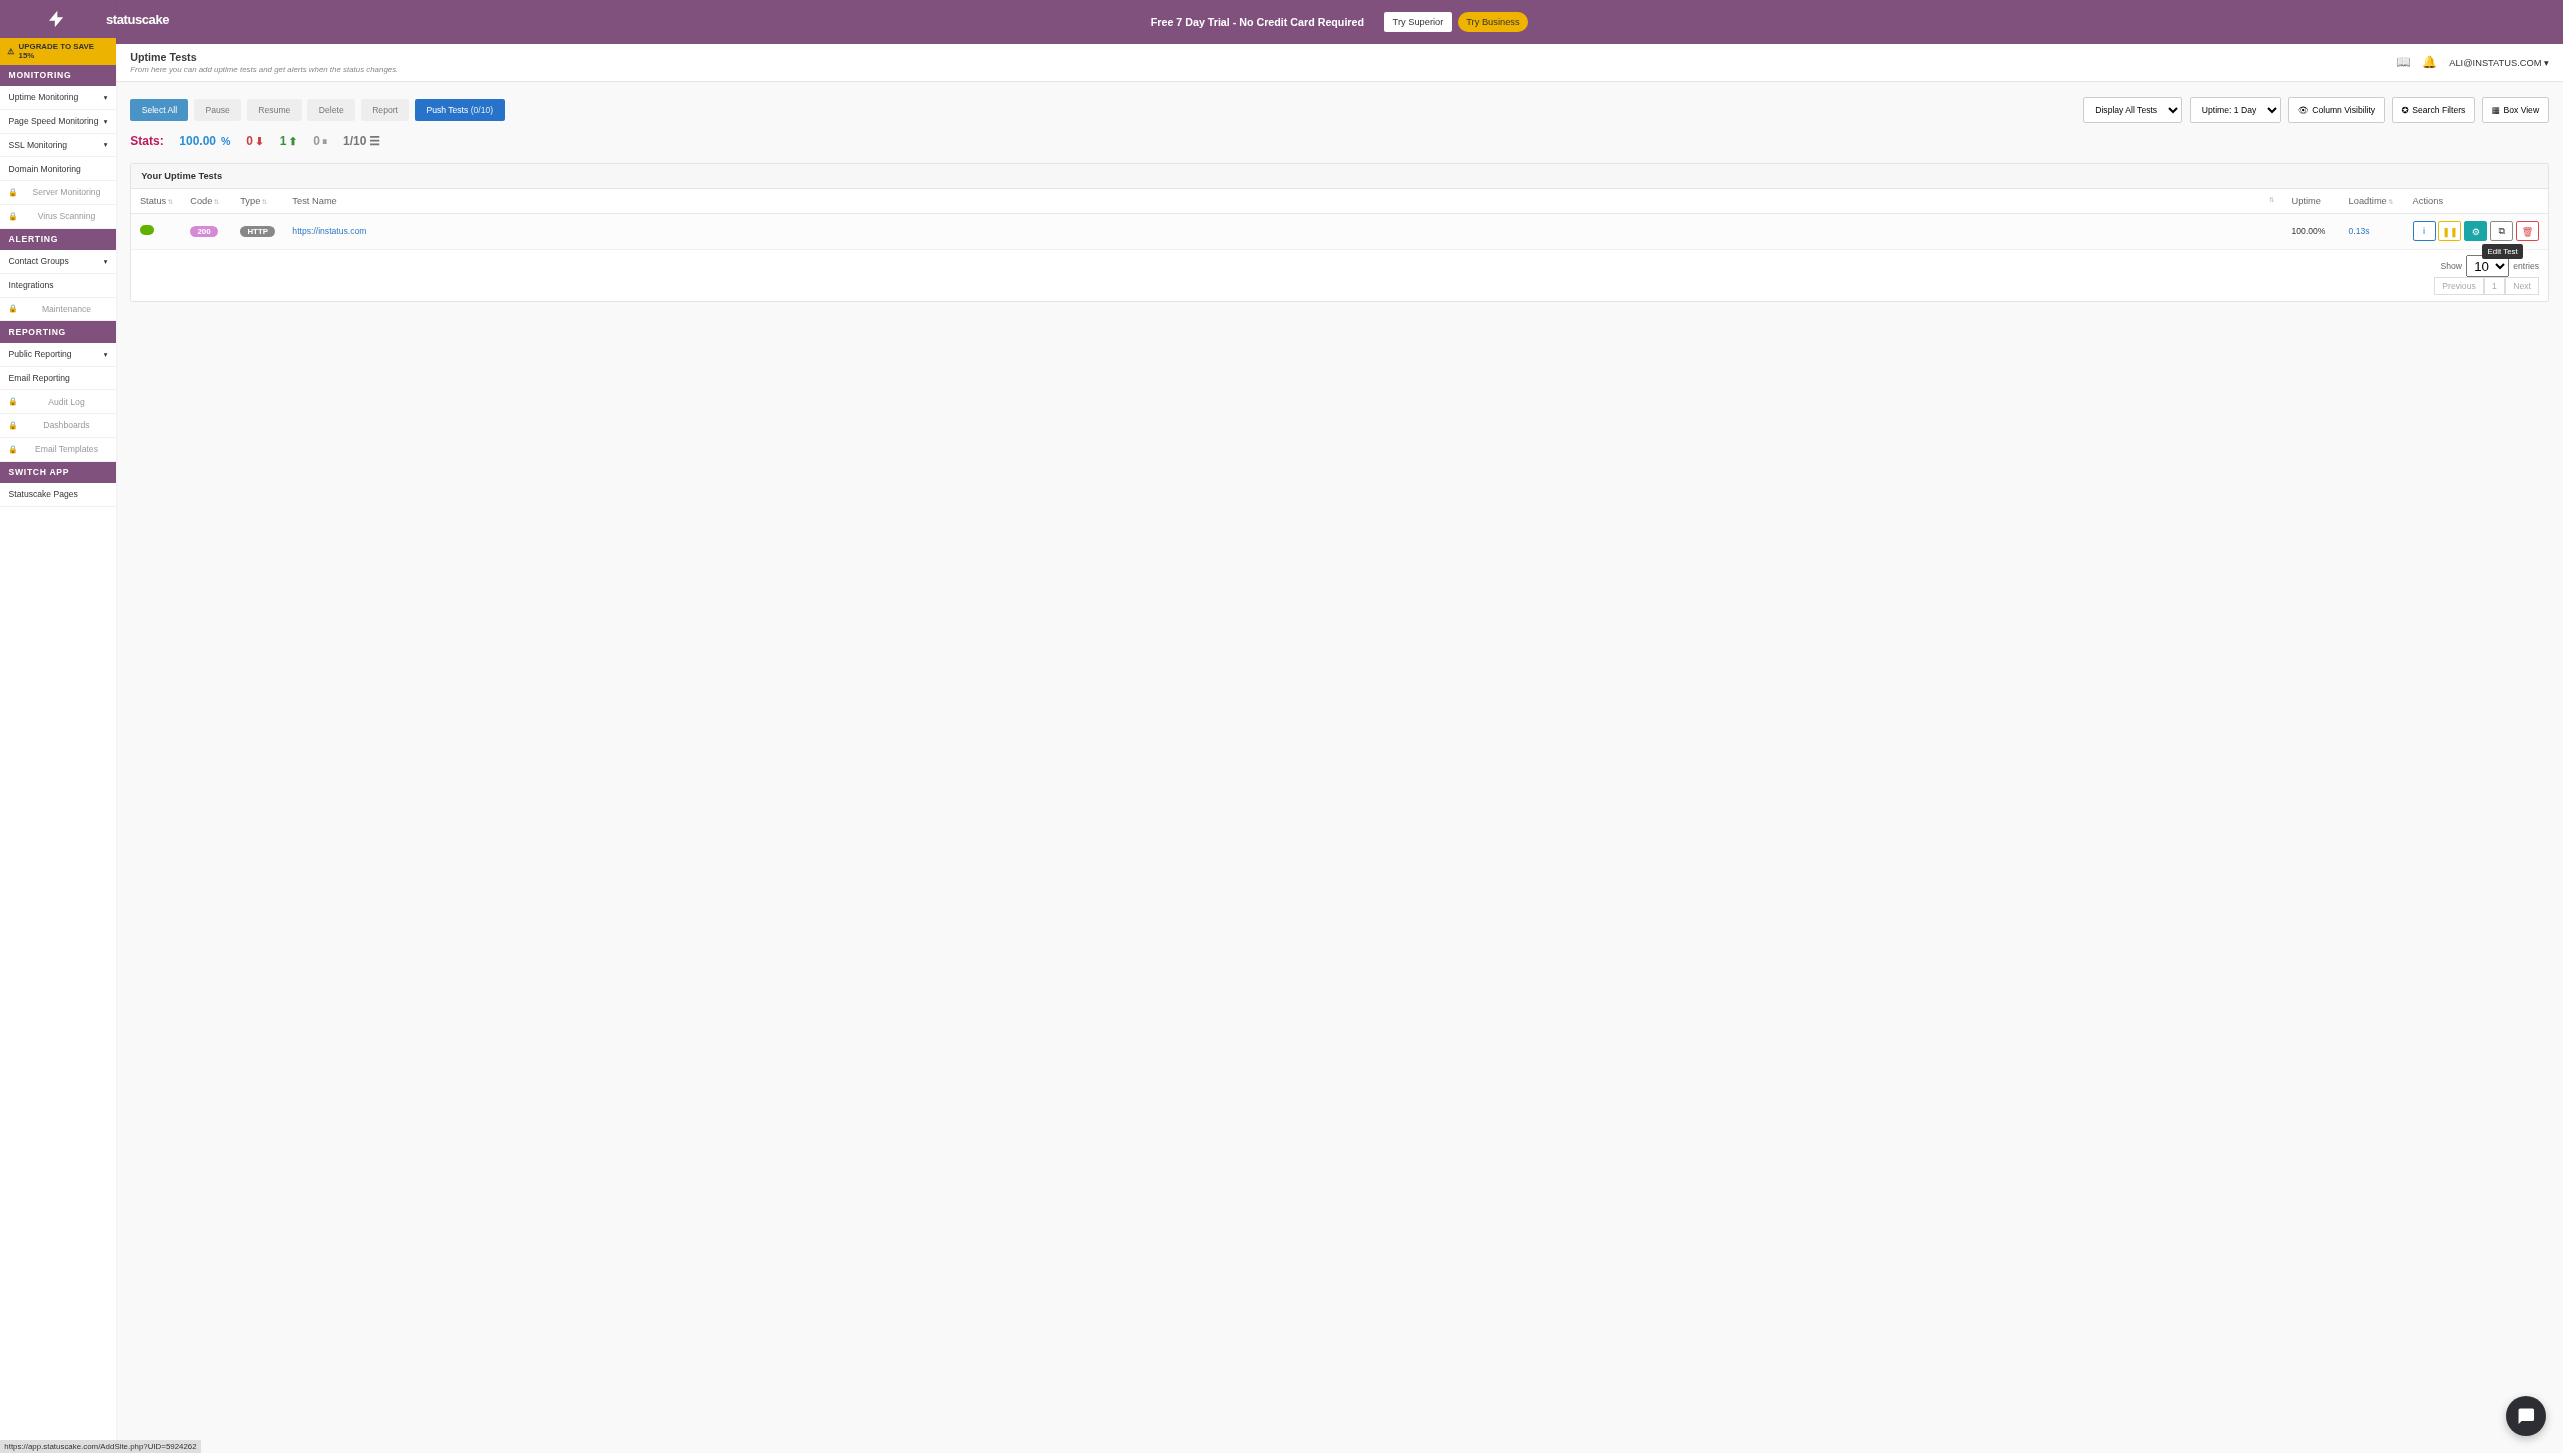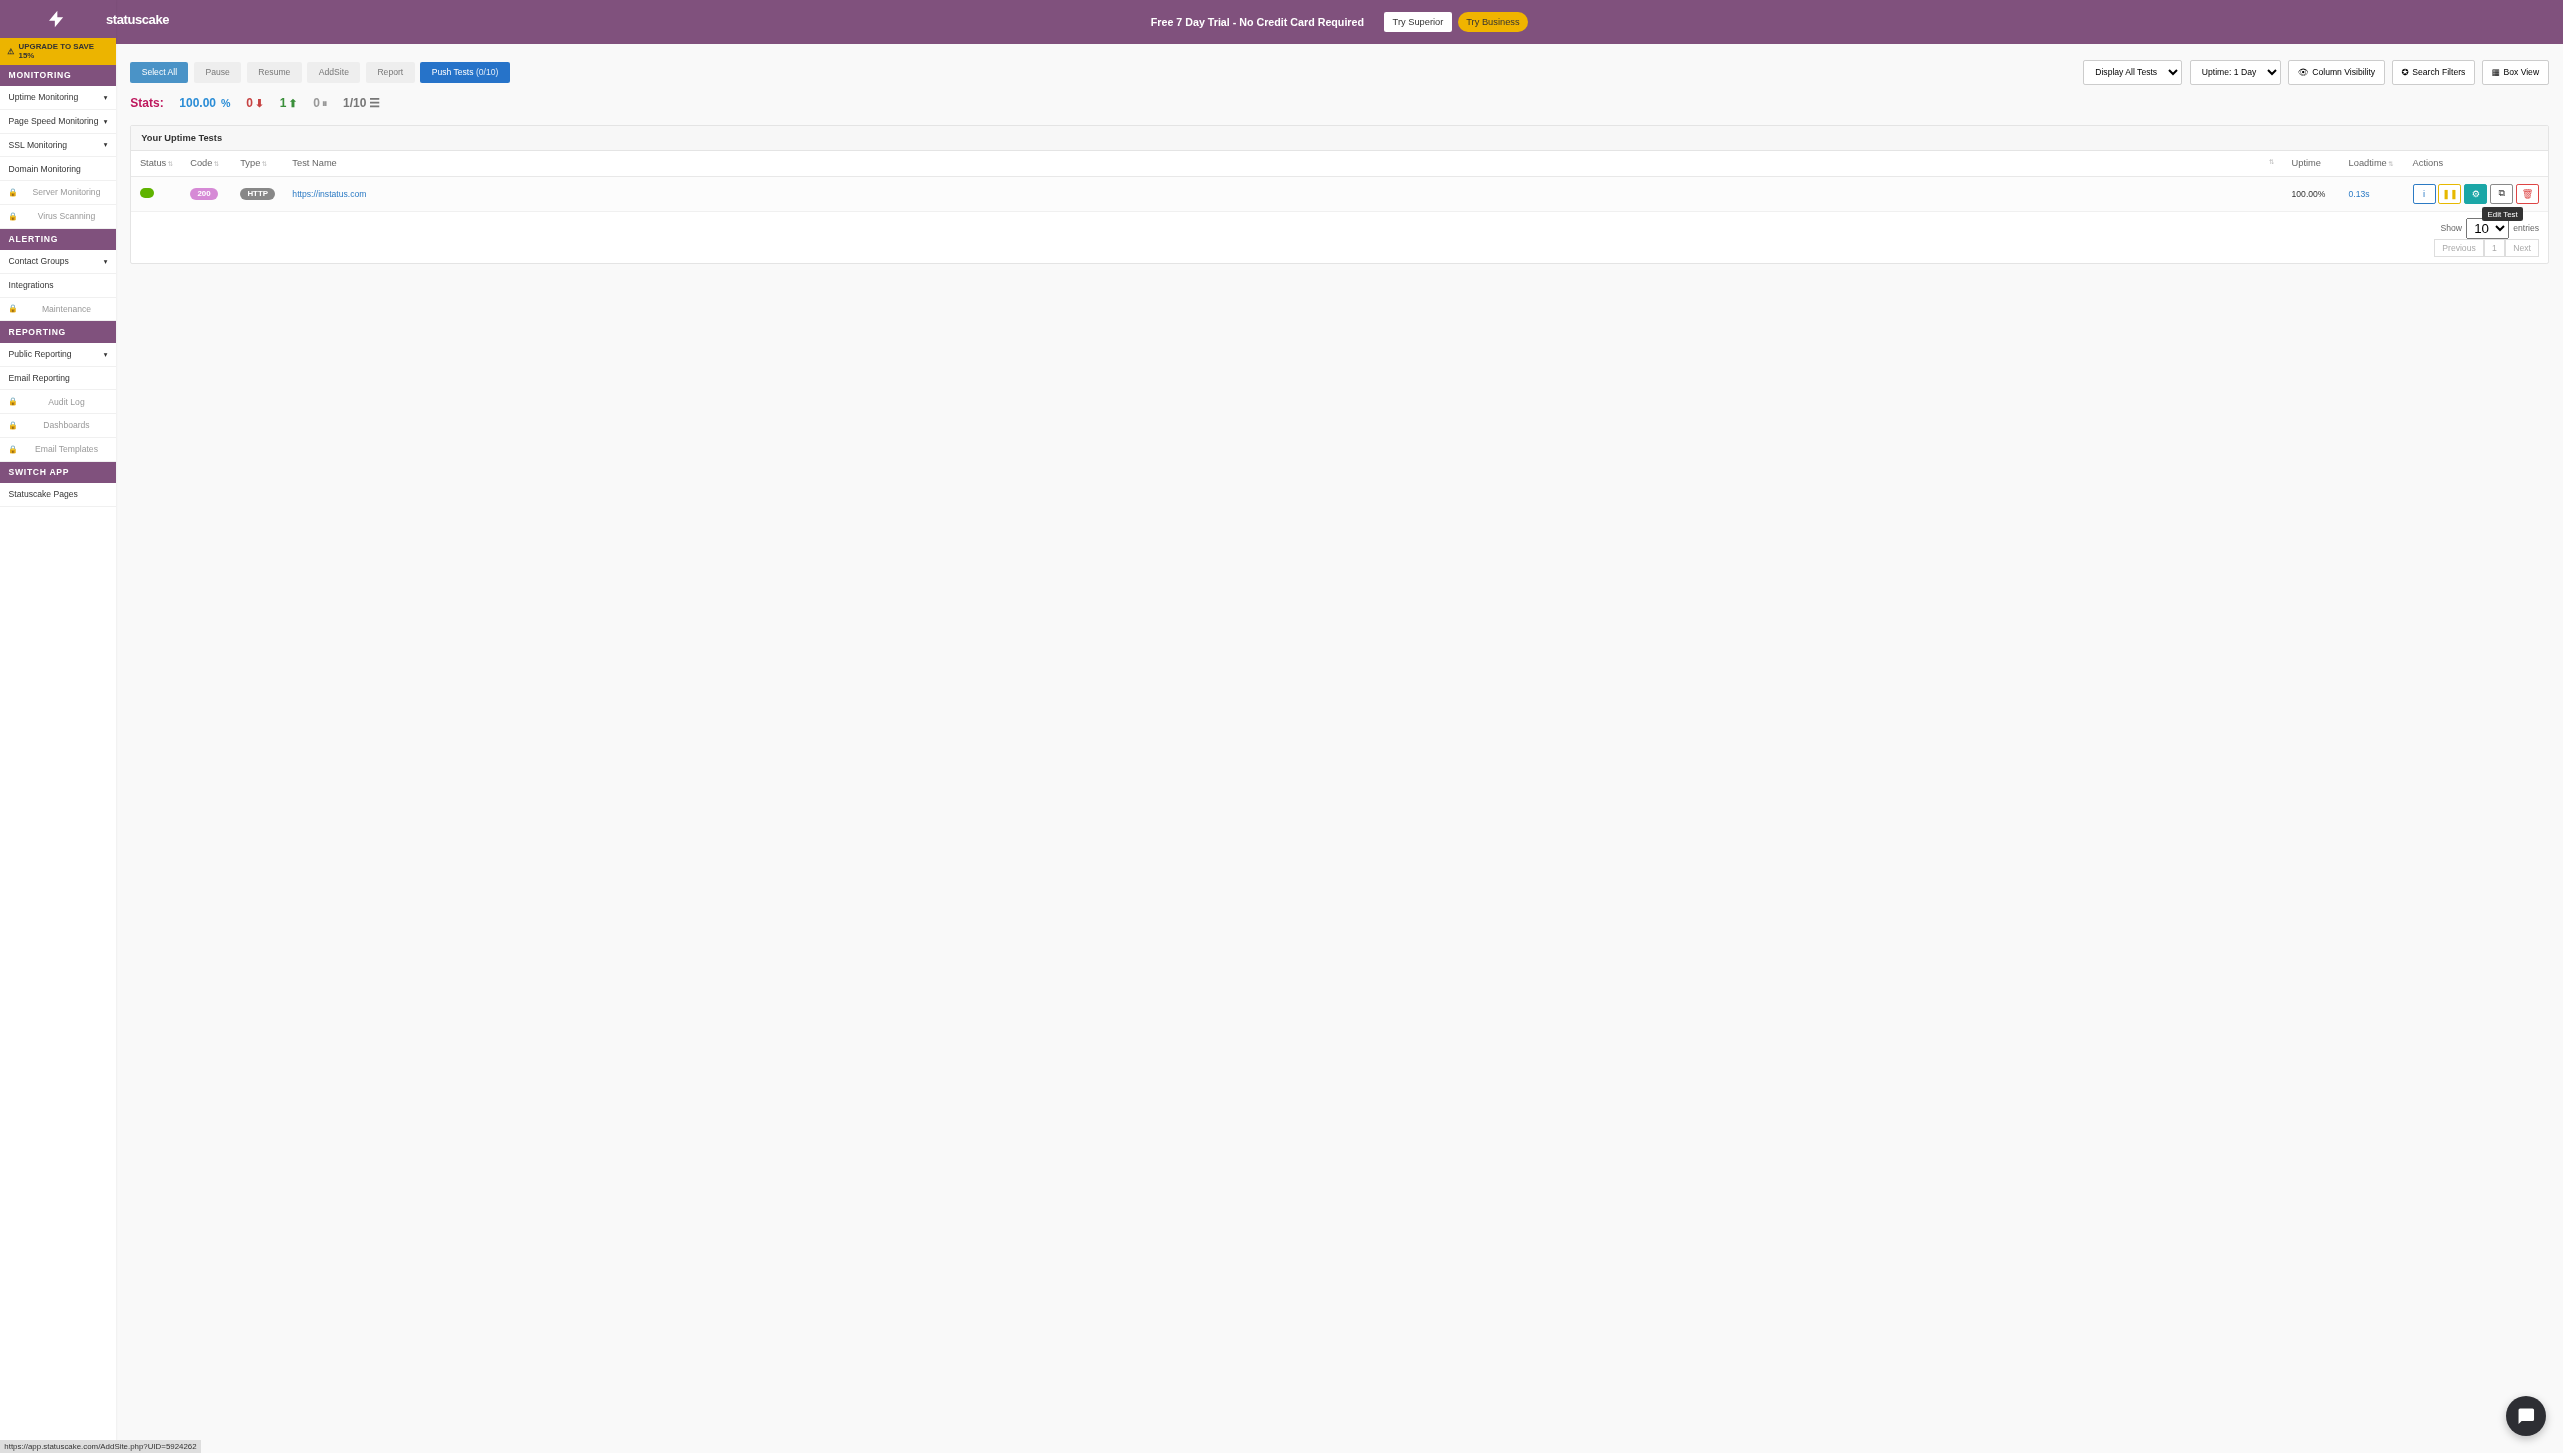--- a/index.html
+++ b/index.html
@@ -174,29 +174,40 @@
 </div>
 
 <div class="top-banner">
   <span class="top-banner-msg">Free 7 Day Trial - No Credit Card Required</span>
   <button class="banner-btn white">Try Superior</button>
   <button class="banner-btn yellow">Try Business</button>
 </div>
 
 <div class="main">
 
+  <div class="header-bar">
+    <div class="header-left">
+      <div class="page-title">Uptime Tests</div>
+      <div class="page-sub">From here you can add uptime tests and get alerts when the status changes.</div>
+    </div>
+    <div class="header-right">
+      <span class="ico">📖</span>
+      <span class="ico">🔔</span>
+      <span class="user-dd"><span>ALI@INSTATUS.COM</span> ▾</span>
+    </div>
+  </div>
 
   <div class="content">
 
     <div class="toolbar">
       <div class="tb-left">
         <button class="tb-btn primary">Select All</button>
         <button class="tb-btn">Pause</button>
         <button class="tb-btn">Resume</button>
-        <button class="tb-btn">AddSite</button>
+        <button class="tb-btn">Delete</button>
         <button class="tb-btn">Report</button>
         <button class="tb-btn solid-blue"><span>Push Tests</span> <span class="count">(0/10)</span></button>
       </div>
       <div class="tb-right">
         <select class="tb-select"><option>Display All Tests</option></select>
         <select class="tb-select"><option>Uptime: 1 Day</option></select>
         <button class="tb-outline">
             <span>👁</span>
             <span>Column Visibility</span>
           </button>

